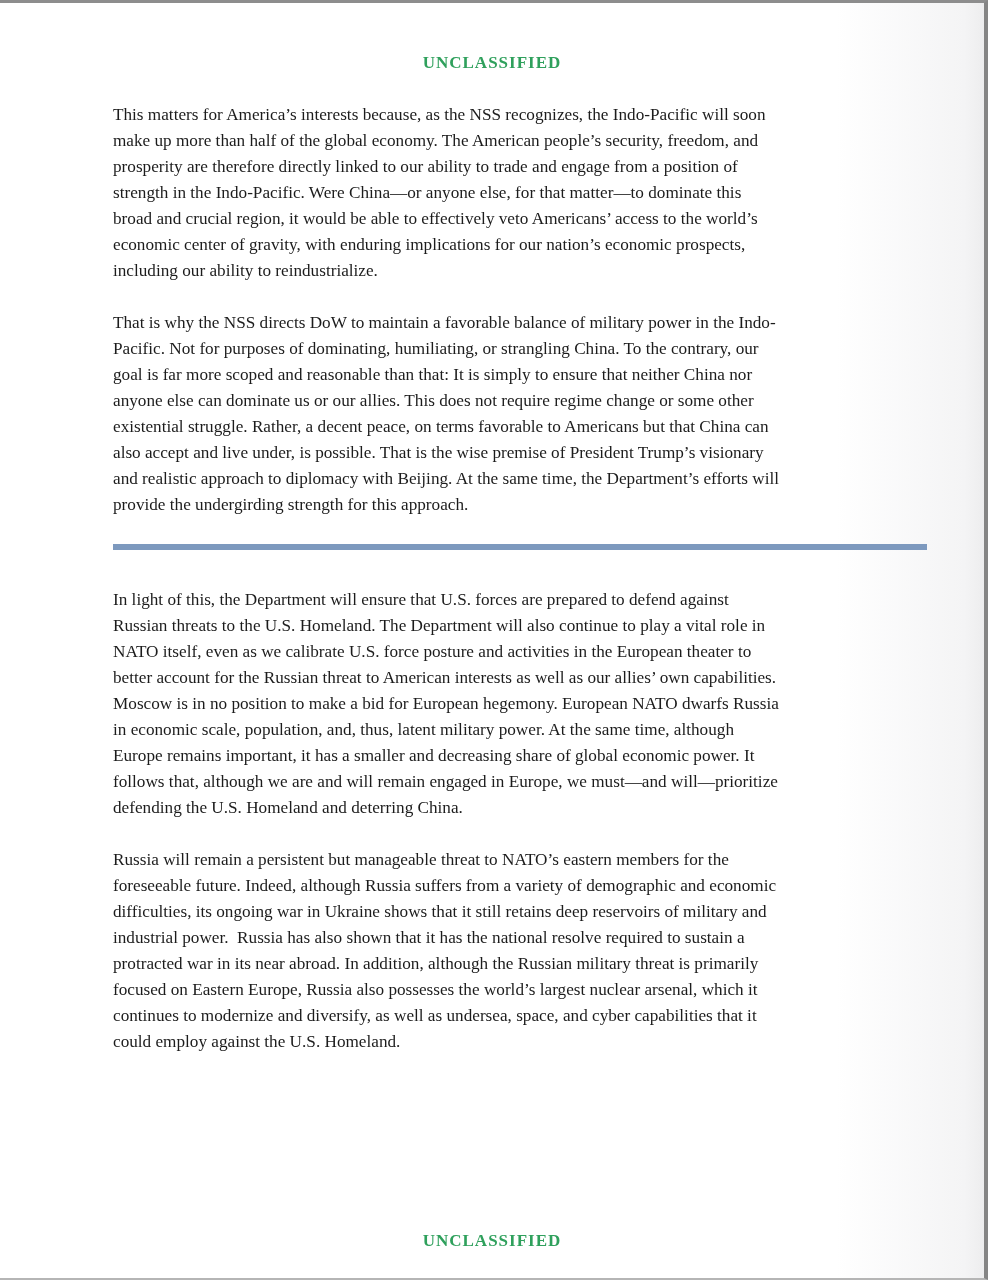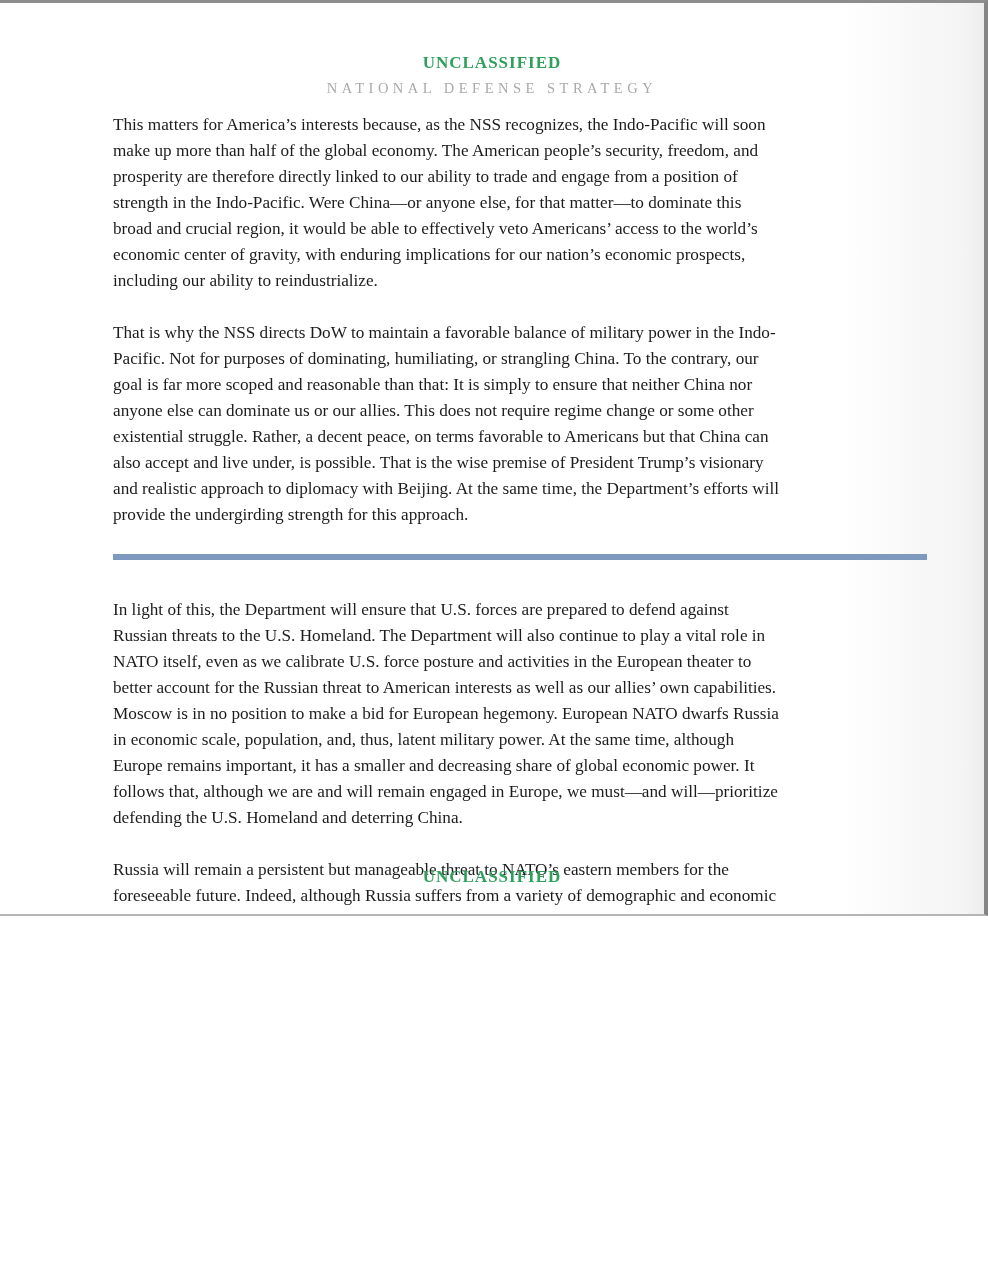--- a/index.html
+++ b/index.html
@@ -3,21 +3,21 @@
 <meta charset="utf-8">
 <style>
   html, body {
     margin: 0;
     padding: 0;
     background: #ffffff;
   }
   .page {
     position: relative;
     width: 988px;
-    height: 916px;
+    height: 1280px;
     box-sizing: border-box;
     margin: 0;
     overflow: hidden;
     background: linear-gradient(90deg, #ffffff 0%, #ffffff 85%, #f4f4f5 98%, #ededee 100%);
     border-top: 3px solid #8d8d8d;
     border-right: 4px solid #858585;
     border-bottom: 2px solid #b5b5b5;
     font-family: "Liberation Serif", serif;
     color: #1c1c1c;
   }
@@ -35,21 +35,21 @@
   }
   .doc-title {
     margin-top: 6px;
     font-family: "Liberation Serif", serif;
     font-size: 14.5px;
     line-height: 18px;
     letter-spacing: 4.5px;
     color: #a9a9a9;
   }
   .doc-body {
-    margin-top: 15px;
+    margin-top: 29px;
     padding-left: 113px;
     padding-right: 57px;
   }
   .para {
     margin: 0 0 26px 0;
     font-size: 17.2px;
     line-height: 26px;
     white-space: pre-wrap;
     color: #1c1c1c;
   }
@@ -90,21 +90,20 @@
     line-height: 22px;
   }
 </style>
 </head>
 <body>
 
 <div class="page">
 
   <header class="doc-header">
     <div class="classification">UNCLASSIFIED</div>
-    <div class="doc-title">NATIONAL DEFENSE STRATEGY</div>
   </header>
 
   <main class="doc-body">
 
     <p class="para">This matters for America’s interests because, as the NSS recognizes, the Indo-Pacific will soon
 make up more than half of the global economy. The American people’s security, freedom, and
 prosperity are therefore directly linked to our ability to trade and engage from a position of
 strength in the Indo-Pacific. Were China—or anyone else, for that matter—to dominate this
 broad and crucial region, it would be able to effectively veto Americans’ access to the world’s
 economic center of gravity, with enduring implications for our nation’s economic prospects,

